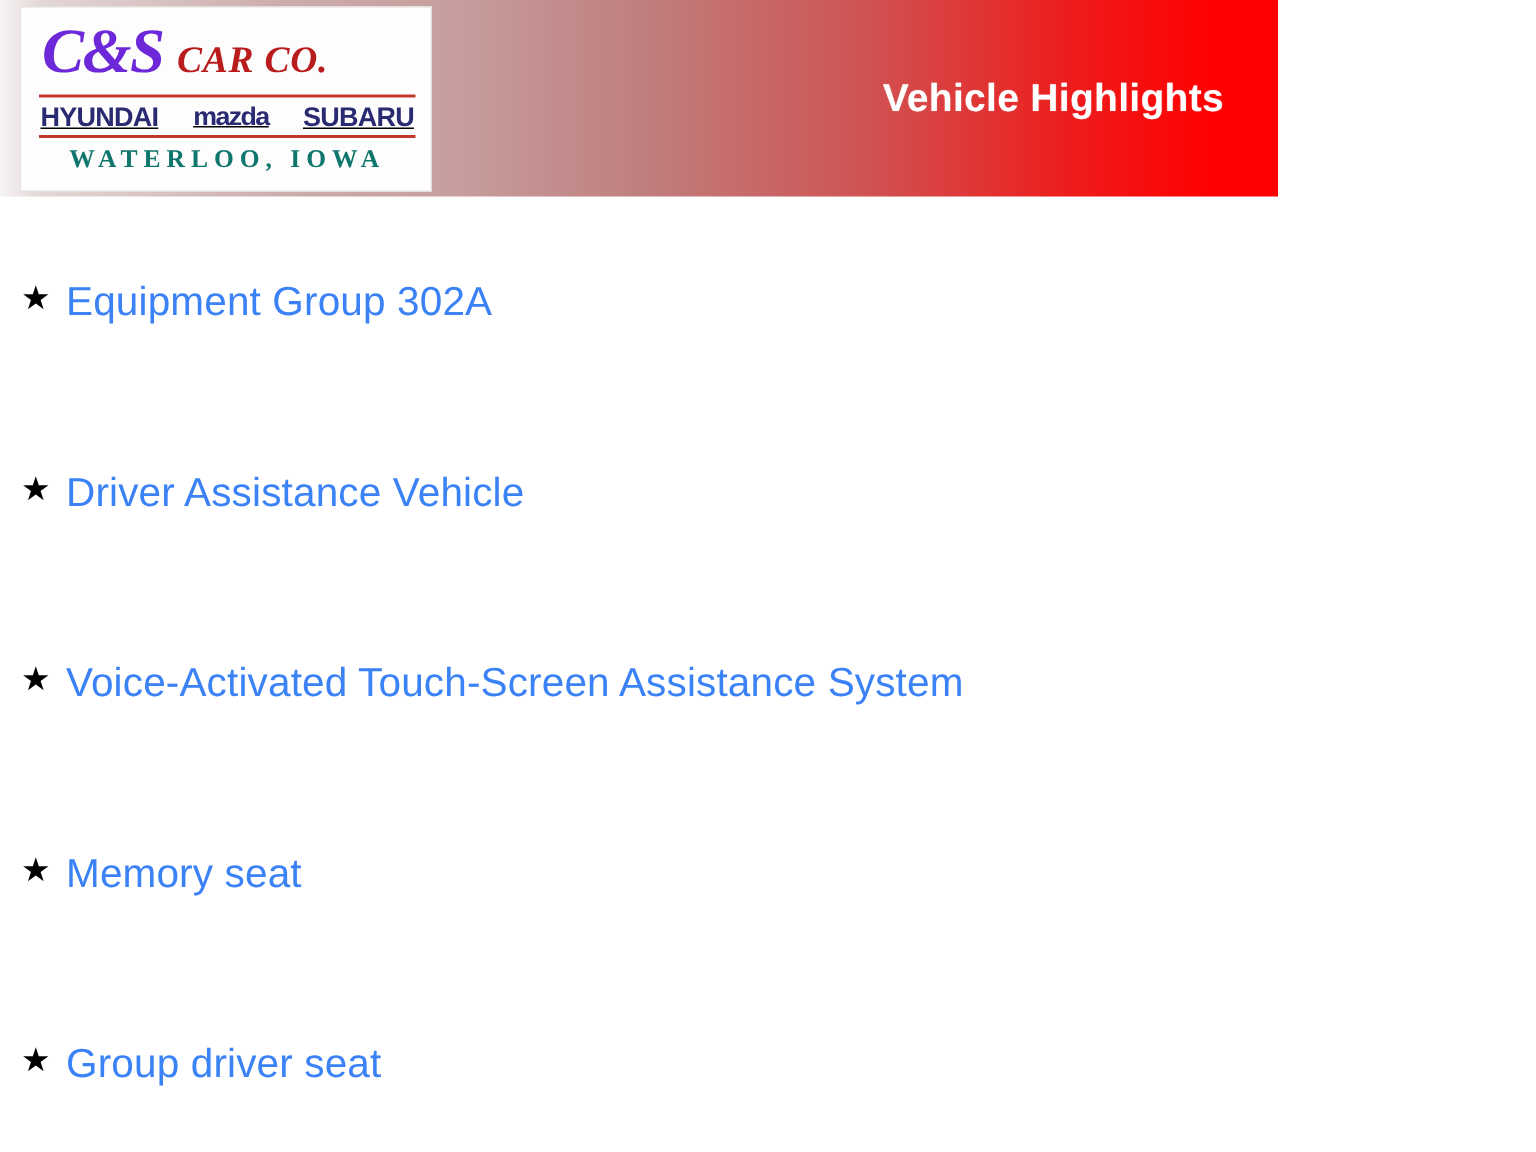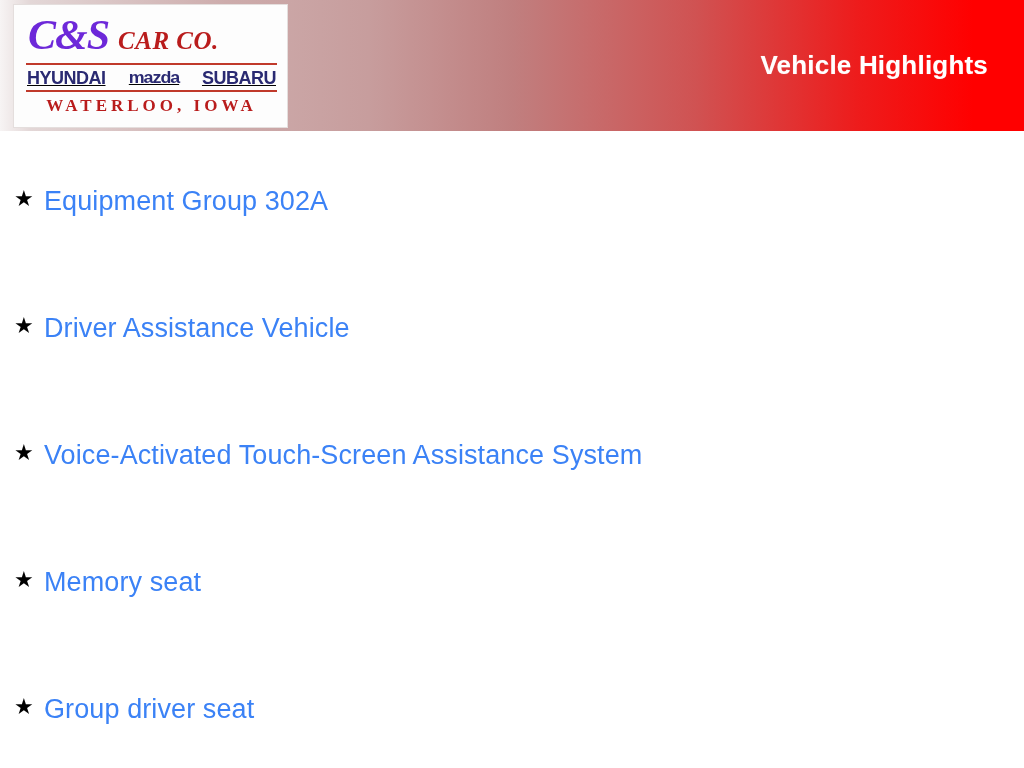--- a/index.html
+++ b/index.html
@@ -17,21 +17,21 @@
     width: 1024px;
     height: 768px;
     background: #ffffff;
   }
 
   
   #header-band {
     position: absolute;
     left: 0;
     top: 0;
-    width: 1024px;
+    width: 852px;
     height: 131px;
     background: linear-gradient(to right,
                 #f7f4f4 0%,
                 #e3d7d7 3%,
                 #cdacac 22%,
                 #c79d9d 36%,
                 #c07f7f 50%,
                 #d05252 68%,
                 #ee1b1b 84%,
                 #ff0000 95%,
@@ -127,21 +127,21 @@
     letter-spacing: -1px;
     transform: scaleX(1.05);
   }
 
   .logo-city {
     text-align: center;
     font-family: "Liberation Serif", serif;
     font-weight: bold;
     font-size: 17px;
     line-height: 22px;
-    color: #b91c1c;
+    color: #0f766e;
     letter-spacing: 4px;
     padding-top: 1px;
   }
 
   
   #highlight-list {
     position: absolute;
     left: 0;
     top: 131px;
     width: 1024px;

